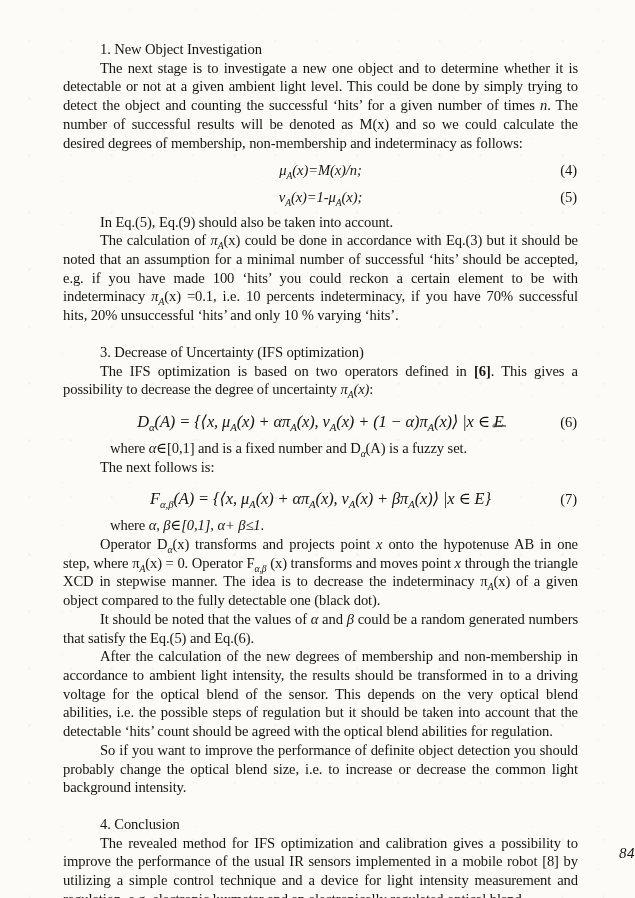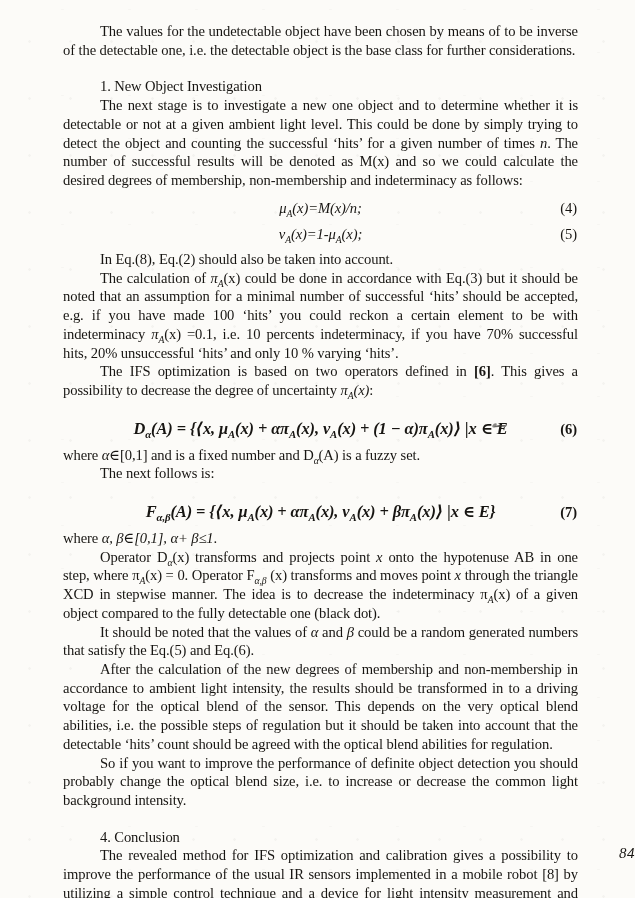--- a/index.html
+++ b/index.html
@@ -18,31 +18,31 @@
       radial-gradient(rgba(130,130,125,0.045) 1px, transparent 1.2px);
     background-size:41px 57px, 67px 43px;
     background-position:9px 13px, 29px 31px;
     color:#171512;
   }
   .content {
     position:absolute; left:63px; right:57px; top:22px;
     font-size:14.6px; line-height:18.7px; letter-spacing:-0.1px;
   }
   p.para { margin:0; text-align:justify; text-indent:37px; }
-  p.para.noindent { text-indent:0; }
+  p.para.noindent { text-indent:0;margin-left:47px; }
   h3.heading {
     margin:18px 0 0 0; padding-left:37px;
     font-size:inherit; line-height:inherit; font-weight:normal;
   }
   h3.heading.bold { font-weight:400; }
   .eq { position:relative; text-align:center; text-indent:0; }
   .eq-sm { margin-top:9px;text-align:center; }
   .eq-sm + .eq-sm { margin-top:8px; }
   .eq-sm + p.para, .eq-lg + p.para { margin-top:6px; }
-  .eq-lg { margin:18px 0 2px 0; font-size:16.4px; line-height:22px;font-weight:bold; }
+  .eq-lg { margin:12px 0 2px 0; font-size:16.4px; line-height:22px; }
   .eq-body { font-style:italic; }
   .eq-num { position:absolute; right:1px; bottom:0; font-style:normal; font-size:14.6px; }
   .sub { font-size:66%; vertical-align:sub; line-height:0; font-style:italic; }
   .i { font-style:italic; }
   .b { font-weight:700; }
   .smudge {
     position:absolute; left:493px; top:425px;
     width:13px; height:4px;
     border-top:2px solid rgba(60,58,55,0.75);
     border-radius:40%;
@@ -55,27 +55,27 @@
   .pagefoot {
     position:absolute; left:16px; right:0; top:845px;
     text-align:right; font-size:15px; letter-spacing:0.5px;font-style:italic;
   }
 </style>
 </head>
 <body>
 
 <div class="sheet">
   <main class="content">
-      <p class="para">The values for the undetectable object have been chosen by means of to be inverse of the detectable one, i.e. the detectable object is the base class for further considerations.</p>
       <h3 class="heading">1. New Object Investigation</h3>
       <p class="para">The next stage is to investigate a new one object and to determine whether it is detectable or not at a given ambient light level. This could be done by simply trying to detect the object and counting the successful ‘hits’ for a given number of times <span class="i">n</span>. The number of successful results will be denoted as M(x) and so we could calculate the desired degrees of membership, non-membership and indeterminacy as follows:</p>
       <div class="eq eq-sm"><span class="eq-body">μ<span class="sub">A</span>(x)=M(x)/n;</span><span class="eq-num">(4)</span></div>
       <div class="eq eq-sm"><span class="eq-body">ν<span class="sub">A</span>(x)=1-μ<span class="sub">A</span>(x);</span><span class="eq-num">(5)</span></div>
-      <p class="para">In Eq.(8), Eq.(2) should also be taken into account.</p>
+      <p class="para">In Eq.(5), Eq.(9) should also be taken into account.</p>
       <p class="para">The calculation of <span class="i">π</span><span class="sub">A</span>(x) could be done in accordance with Eq.(3) but it should be noted that an assumption for a minimal number of successful ‘hits’ should be accepted, e.g. if you have made 100 ‘hits’ you could reckon a certain element to be with indeterminacy <span class="i">π</span><span class="sub">A</span>(x) =0.1, i.e. 10 percents indeterminacy, if you have 70% successful hits, 20% unsuccessful ‘hits’ and only 10 % varying ‘hits’.</p>
+      <h3 class="heading">3. Decrease of Uncertainty (IFS optimization)</h3>
       <p class="para">The IFS optimization is based on two operators defined in <span class="b">[6]</span>. This gives a possibility to decrease the degree of uncertainty <span class="i">π</span><span class="sub">A</span><span class="i">(x)</span>:</p>
       <div class="eq eq-lg"><span class="eq-body">D<span class="sub">α</span>(A) = {⟨x, μ<span class="sub">A</span>(x) + απ<span class="sub">A</span>(x), ν<span class="sub">A</span>(x) + (1 − α)π<span class="sub">A</span>(x)⟩ |x ∈ E</span><span class="eq-num">(6)</span></div>
       <p class="para noindent">where <span class="i">α</span>∈[0,1] and is a fixed number and D<span class="sub">α</span>(A) is a fuzzy set.</p>
       <p class="para">The next follows is:</p>
       <div class="eq eq-lg"><span class="eq-body">F<span class="sub">α,β</span>(A) = {⟨x, μ<span class="sub">A</span>(x) + απ<span class="sub">A</span>(x), ν<span class="sub">A</span>(x) + βπ<span class="sub">A</span>(x)⟩ |x ∈ E}</span><span class="eq-num">(7)</span></div>
       <p class="para noindent">where <span class="i">α, β∈[0,1], α+ β≤1</span>.</p>
       <p class="para">Operator D<span class="sub">α</span>(x) transforms and projects point <span class="i">x</span> onto the hypotenuse AB in one step, where π<span class="sub">A</span>(x) = 0. Operator F<span class="sub">α,β</span> (x) transforms and moves point <span class="i">x</span> through the triangle XCD in stepwise manner. The idea is to decrease the indeterminacy π<span class="sub">A</span>(x) of a given object compared to the fully detectable one (black dot).</p>
       <p class="para">It should be noted that the values of <span class="i">α</span> and <span class="i">β</span> could be a random generated numbers that satisfy the Eq.(5) and Eq.(6).</p>
       <p class="para">After the calculation of the new degrees of membership and non-membership in accordance to ambient light intensity, the results should be transformed in to a driving voltage for the optical blend of the sensor. This depends on the very optical blend abilities, i.e. the possible steps of regulation but it should be taken into account that the detectable ‘hits’ count should be agreed with the optical blend abilities for regulation.</p>
       <p class="para">So if you want to improve the performance of definite object detection you should probably change the optical blend size, i.e. to increase or decrease the common light background intensity.</p>

